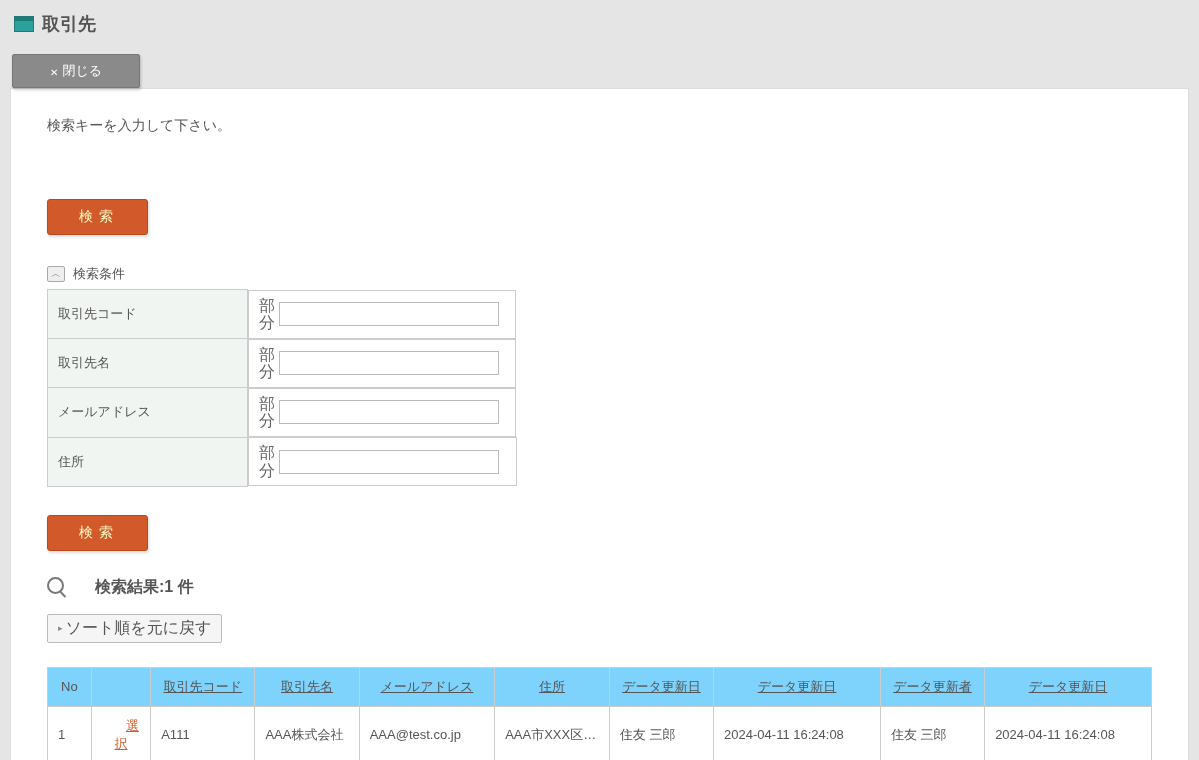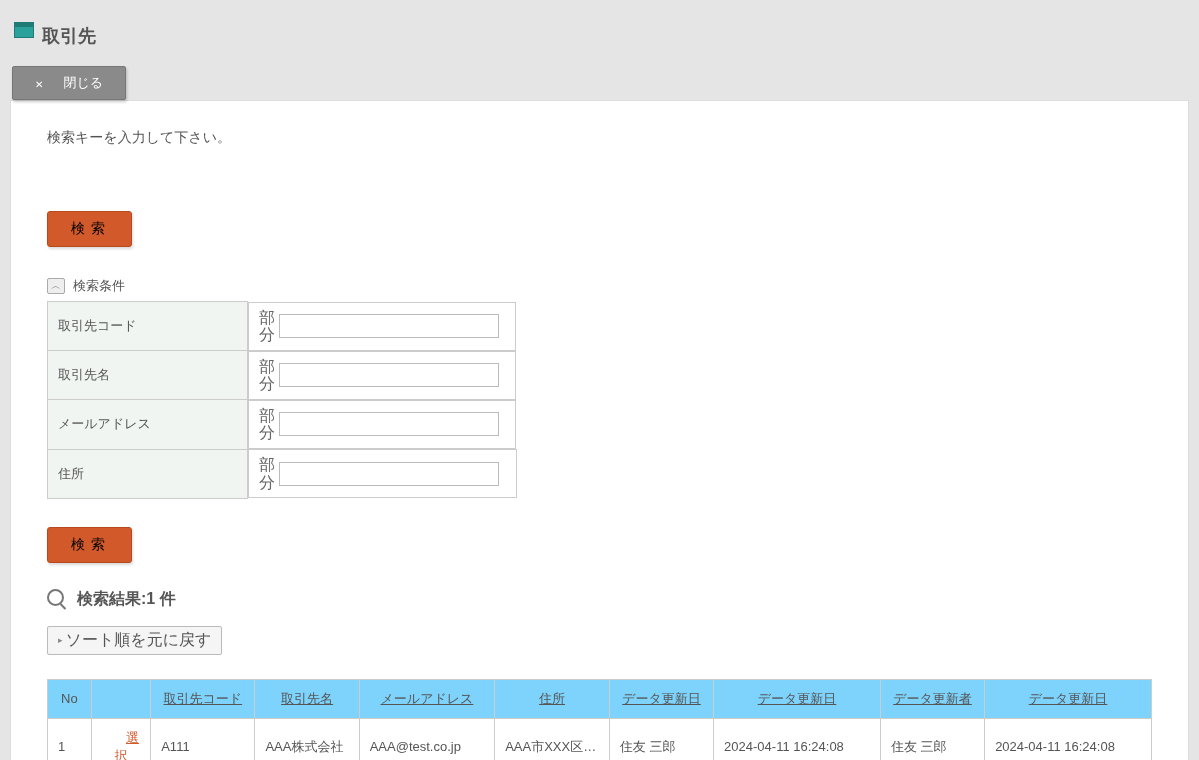--- a/index.html
+++ b/index.html
@@ -32,59 +32,58 @@
       top: 0;
       left: 0;
       right: 0;
       height: 4px;
       background: #1f7b76;
     }
     .page-title {
       font-size: 18px;
       font-weight: bold;
       color: #555;
-      margin-top: 12px;
     }
     .top-bar {
       padding: 10px 12px 0;
     }
     .btn-close {
       background: #8a8a8a;
       color: #fff;
       border: 1px solid #777;
-      padding: 7px 22px;
+      padding: 7px 37px;
       font-size: 13px;
       cursor: pointer;
       border-radius: 2px;
       box-shadow: 1px 2px 3px rgba(0,0,0,0.2);
       display: inline-flex;
       align-items: center;
-      gap: 20px;
+      gap: 4px;
     }
     .btn-close .x-icon::before {
       content: "✕";
       font-size: 10px;
     }
     .main-panel {
       background: #fff;
       margin: 0 10px 10px;
       padding: 28px 36px;
       border: 1px solid #ddd;
       min-height: 660px;
     }
     .instruction {
       font-size: 14px;
       color: #555;
       margin-bottom: 64px;
     }
     .btn-search {
       background: #d25a2a;
-      color: #000000;
+      color: #fef9c3;
       border: 1px solid #b8491d;
-      padding: 8px 20px;
+      padding: 8px 28px;
       font-size: 14px;
       cursor: pointer;
       border-radius: 3px;
       box-shadow: 1px 2px 3px rgba(0,0,0,0.15);
       letter-spacing: 6px;
       text-indent: 3px;
     }
     .section-toggle {
       display: flex;
       align-items: center;
@@ -142,21 +141,21 @@
       font-size: 13px;
       width: 220px;
       height: 24px;
     }
     .search-btn-2 {
       margin-top: 28px;
     }
     .results-header {
       display: flex;
       align-items: center;
-      gap: 10px;
+      gap: 28px;
       margin-top: 26px;
     }
     .mag-icon {
       width: 20px;
       height: 20px;
       position: relative;
     }
     .mag-icon::before {
       content: "";
       position: absolute;

